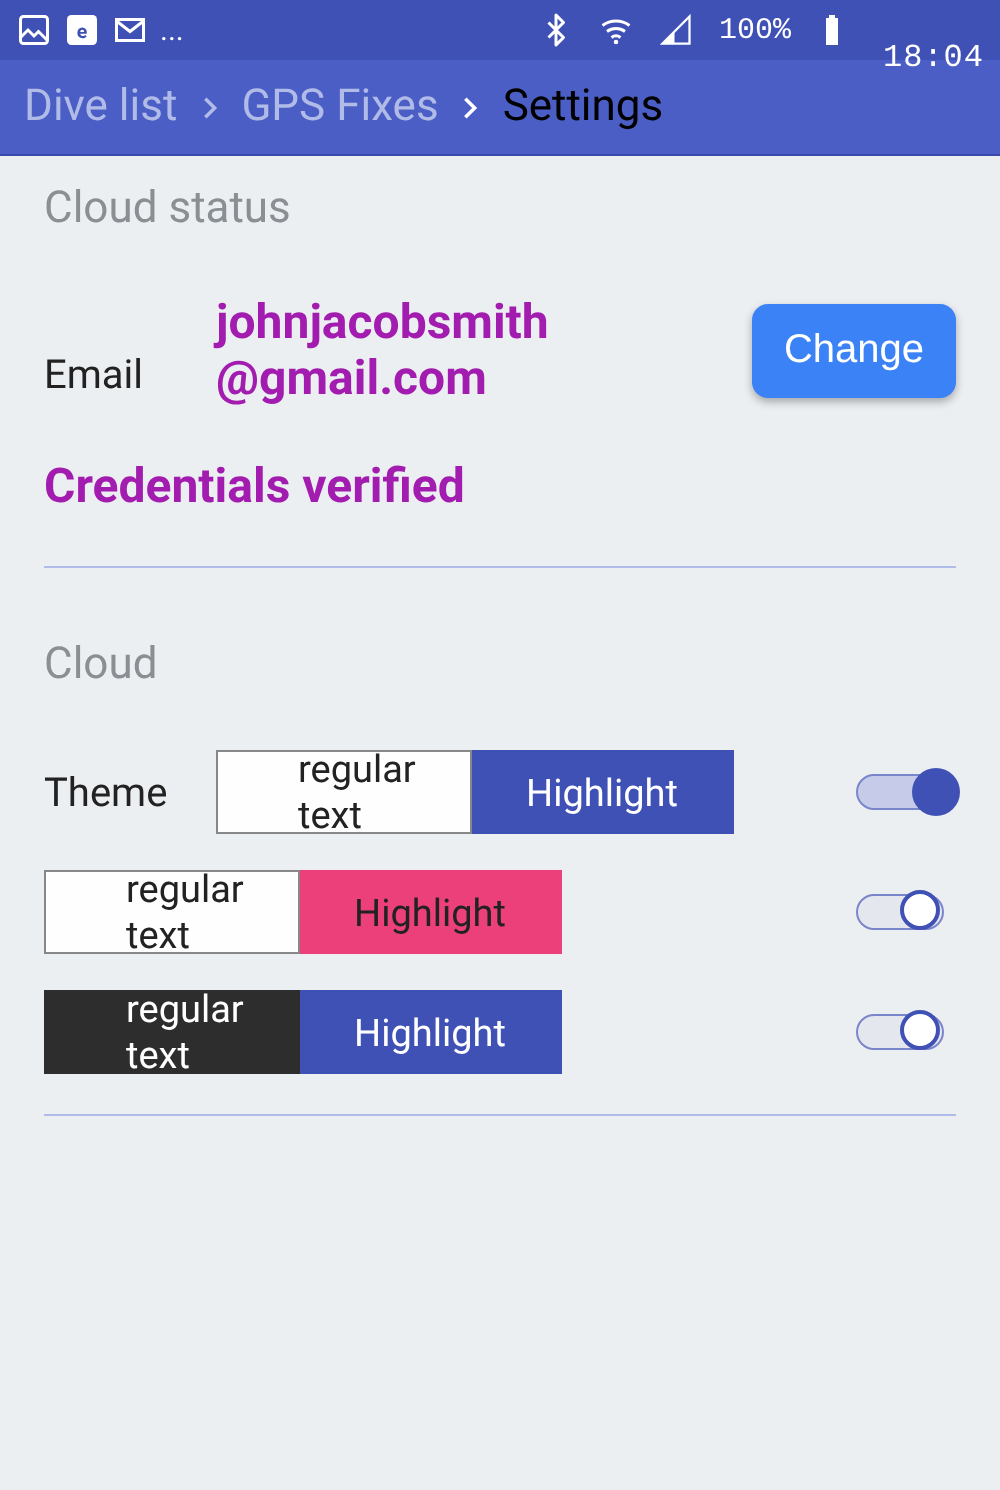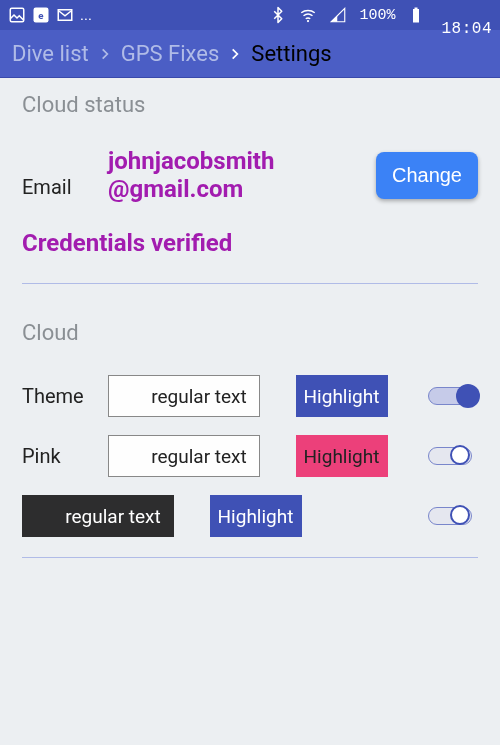--- a/index.html
+++ b/index.html
@@ -70,22 +70,22 @@
   .swatch-group { display: flex; }
   .swatch-reg, .swatch-hi {
     height: 42px;
     display: flex;
     align-items: center;
     justify-content: center;
     font-size: 19px;
     padding: 0 10px;
     border: 1px solid #888;
   }
-  .swatch-reg { width: 152px; padding-left: 40px; }
-  .swatch-hi  { width: 92px; border-left: none; margin-left: 36px; }
+  .swatch-reg { width: 128px; padding-left: 40px; }
+  .swatch-hi  { width: 131px; border-left: none; }
 
   .sw-blue-reg { background: #fefefe; color: #222; }
   .sw-blue-hi  { background: #3f51b5; color: #fff; border-color: #3f51b5; }
   .sw-pink-reg { background: #fefefe; color: #222; }
   .sw-pink-hi  { background: #ec407a; color: #222; border-color: #ec407a; }
   .sw-dark-reg { background: #2d2d2e; color: #fff; border-color: #2d2d2e;}
   .sw-dark-hi  { background: #3f51b5; color: #fff; border-color: #3f51b5; }
 
   .theme-spacer { flex: 1; }
 
@@ -203,21 +203,20 @@
       <div class="swatch-hi sw-blue-hi">Highlight</div>
     </div>
     <div class="theme-spacer"></div>
     <div class="toggle toggle-on">
       <div class="toggle-track"></div>
         <div class="toggle-knob"></div>
     </div>
   </div>
 
   <div class="theme-row">
-    <div class="theme-label">Pink</div>
     <div class="swatch-group">
       <div class="swatch-reg sw-pink-reg">regular text</div>
       <div class="swatch-hi sw-pink-hi">Highlight</div>
     </div>
     <div class="theme-spacer"></div>
     <div class="toggle toggle-off">
       <div class="toggle-track"></div>
         <div class="toggle-knob"></div>
     </div>
   </div>

